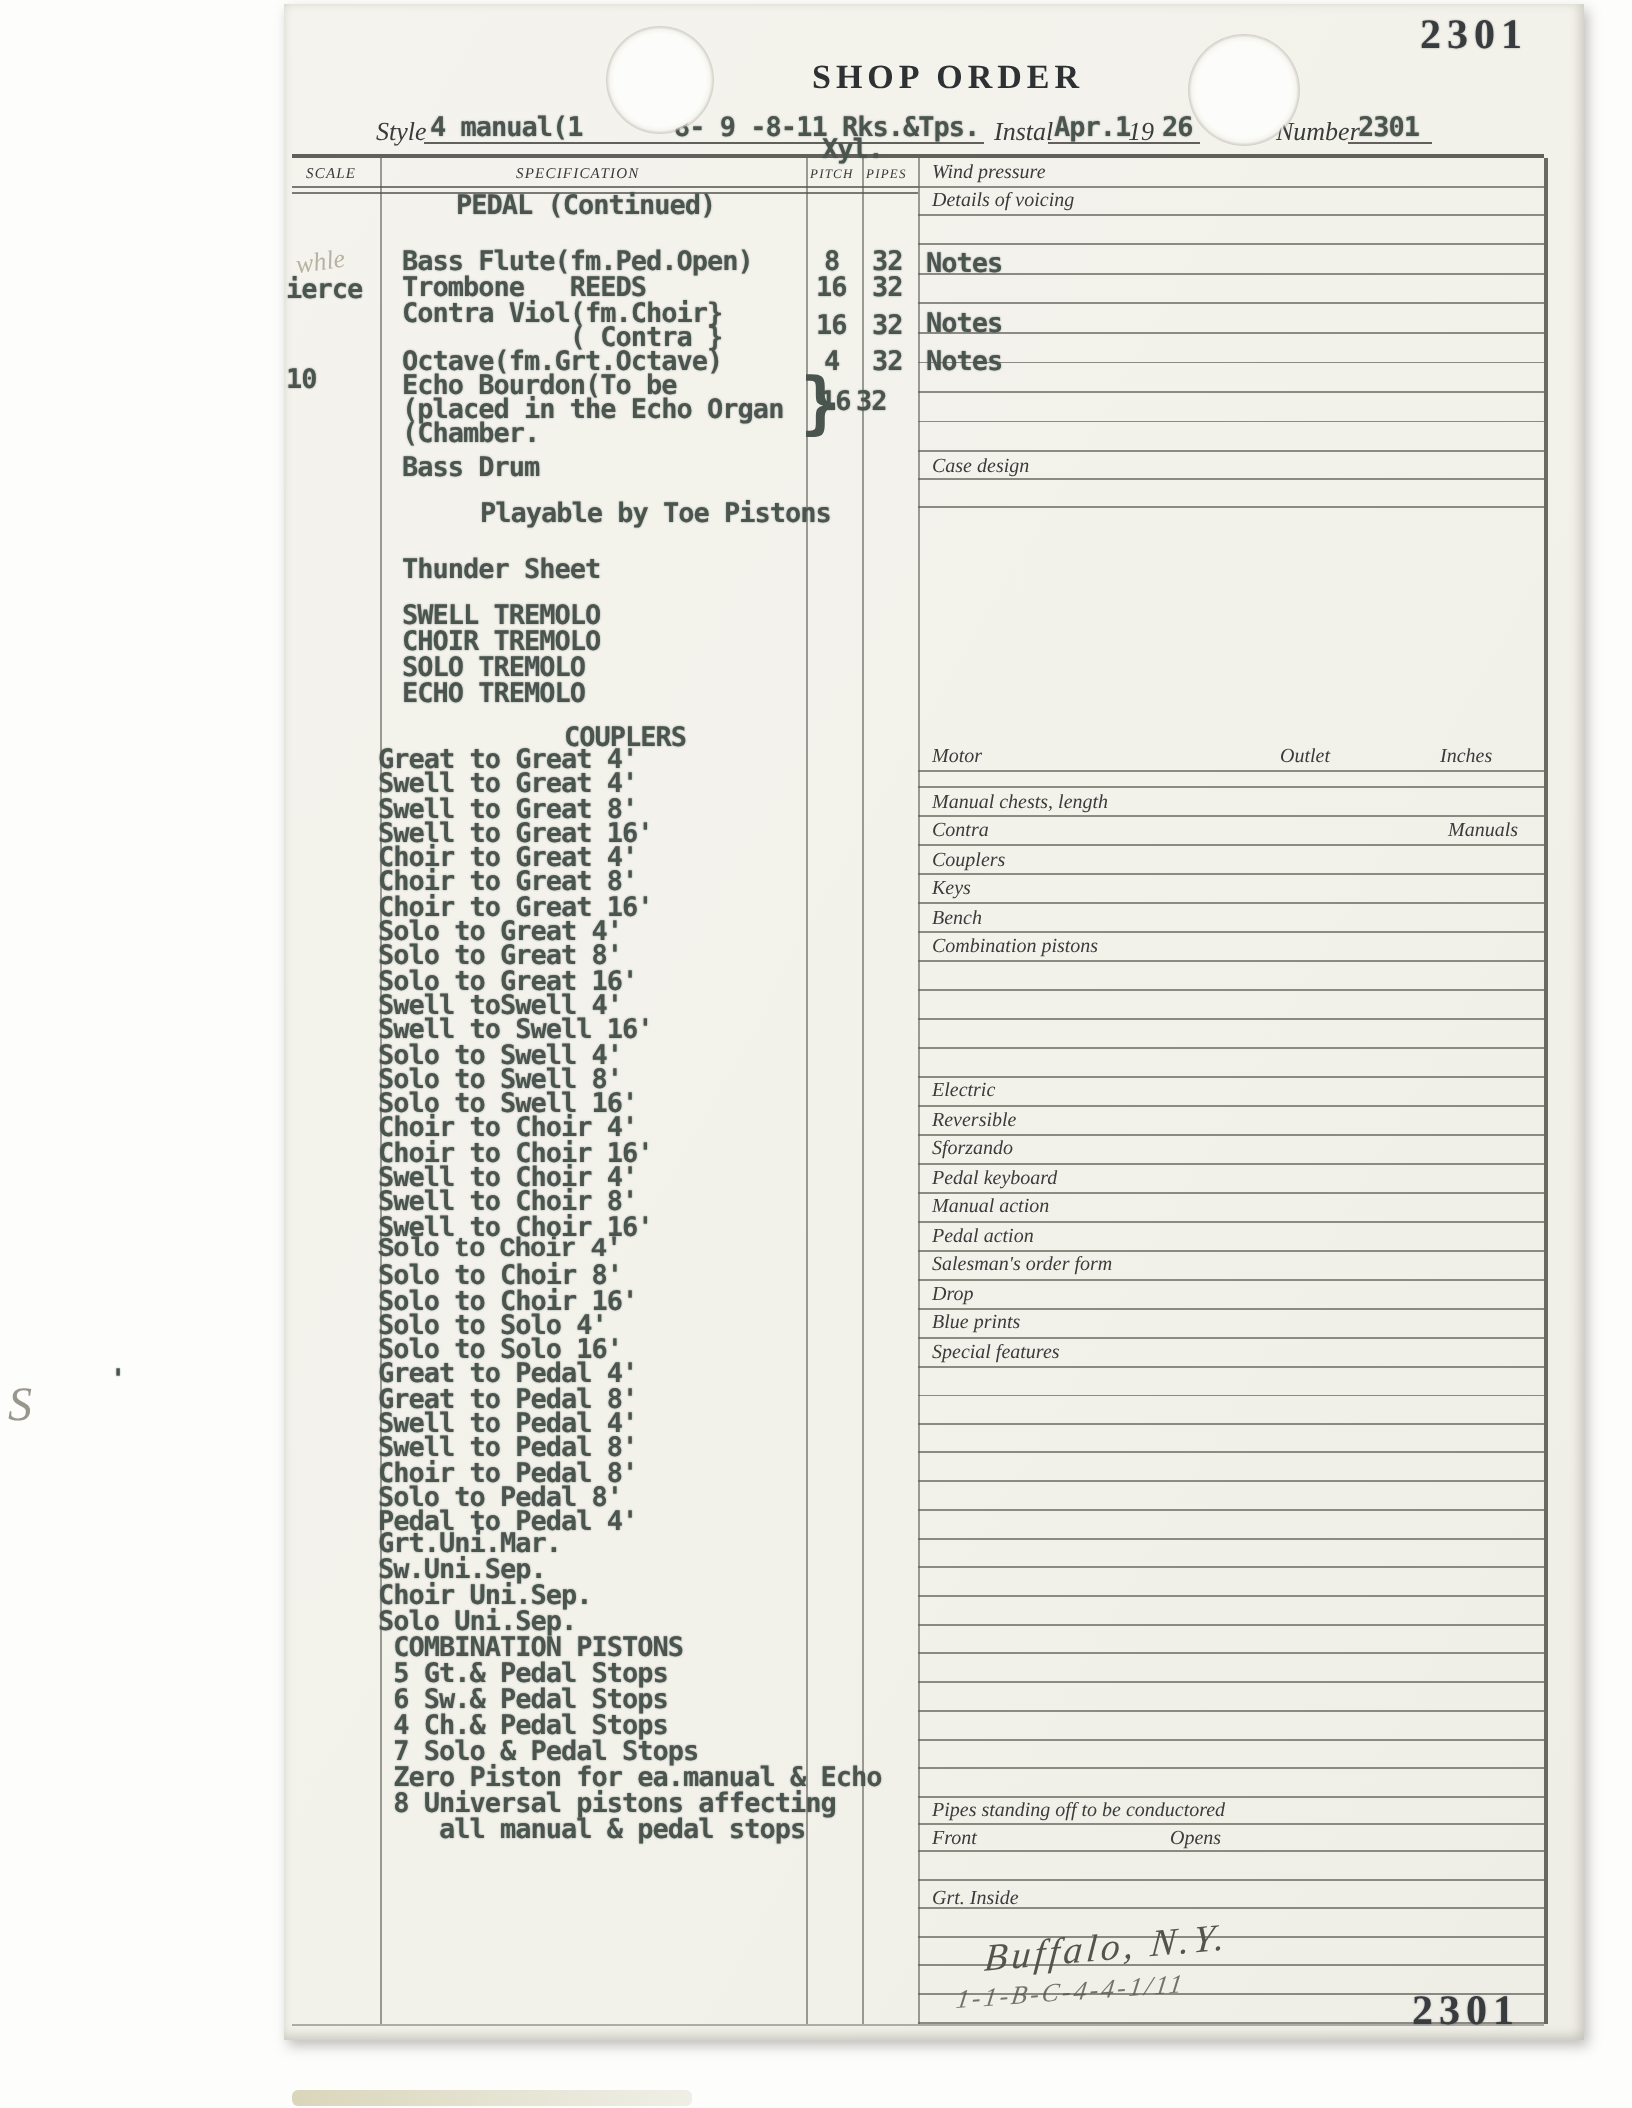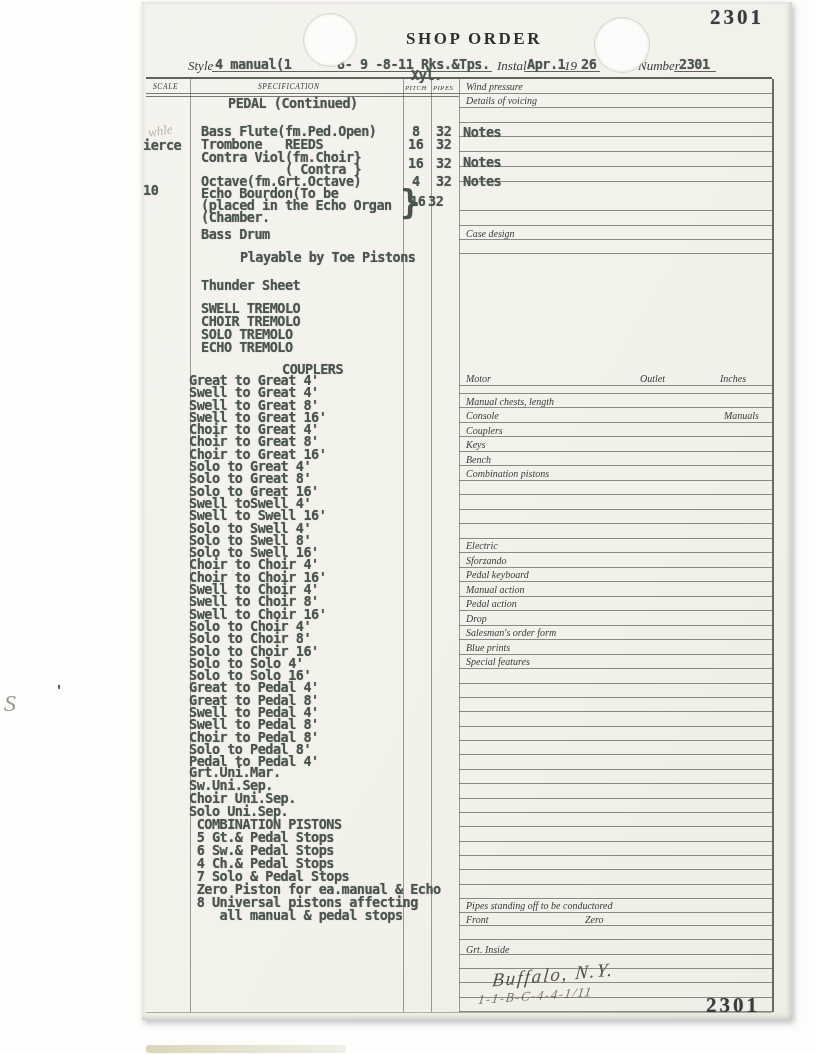--- a/index.html
+++ b/index.html
@@ -142,21 +142,21 @@
       <div class="trow" style="line-height:12.3px;">Swell toSwell 4'</div>
       <div class="trow" style="line-height:12.3px;">Swell to Swell 16'</div>
       <div class="trow" style="line-height:12.3px;">Solo to Swell 4'</div>
       <div class="trow" style="line-height:12.3px;">Solo to Swell 8'</div>
       <div class="trow" style="line-height:12.3px;">Solo to Swell 16'</div>
       <div class="trow" style="line-height:12.3px;">Choir to Choir 4'</div>
       <div class="trow" style="line-height:12.3px;">Choir to Choir 16'</div>
       <div class="trow" style="line-height:12.3px;">Swell to Choir 4'</div>
       <div class="trow" style="line-height:12.3px;">Swell to Choir 8'</div>
       <div class="trow" style="line-height:12.3px;">Swell to Choir 16'</div>
-      <div class="trow" style="line-height:12.3px;">Solo to Choir 4'</div>
+      <div class="trow" style="line-height:12.3px;font-family:Liberation Mono, monospace;">Solo to Choir 4'</div>
       <div class="trow" style="line-height:12.3px;">Solo to Choir 8'</div>
       <div class="trow" style="line-height:12.3px;">Solo to Choir 16'</div>
       <div class="trow" style="line-height:12.3px;">Solo to Solo 4'</div>
       <div class="trow" style="line-height:12.3px;">Solo to Solo 16'</div>
       <div class="trow" style="line-height:12.3px;">Great to Pedal 4'</div>
       <div class="trow" style="line-height:12.3px;">Great to Pedal 8'</div>
       <div class="trow" style="line-height:12.3px;">Swell to Pedal 4'</div>
       <div class="trow" style="line-height:12.3px;">Swell to Pedal 8'</div>
       <div class="trow" style="line-height:12.3px;">Choir to Pedal 8'</div>
       <div class="trow" style="line-height:12.3px;">Solo to Pedal 8'</div>
@@ -195,48 +195,49 @@
 
   <div class="rsec" style="top:371px;height:15px;--rh:15px;"></div>
   <div class="abs plabel" style="left:466px;top:373px;z-index:2;">Motor</div>
   <div class="abs plabel" style="left:640px;top:373px;z-index:2;">Outlet</div>
   <div class="abs plabel" style="left:720px;top:373px;z-index:2;">Inches</div>
 
   <div class="rsec" style="top:386px;height:8px;--rh:8px;"></div>
 
   <div class="rsec" style="top:394px;height:87px;--rh:14.5px;"></div>
   <div class="abs plabel" style="left:466px;top:396px;z-index:2;">Manual chests, length</div>
-  <div class="abs plabel" style="left:466px;top:410px;z-index:2;">Console</div>
+  <div class="abs plabel" style="left:466px;top:410px;z-index:2;">Contra</div>
   <div class="abs plabel" style="left:724px;top:410px;z-index:2;">Manuals</div>
   <div class="abs plabel" style="left:466px;top:425px;z-index:2;">Couplers</div>
   <div class="abs plabel" style="left:466px;top:439px;z-index:2;">Keys</div>
   <div class="abs plabel" style="left:466px;top:454px;z-index:2;">Bench</div>
   <div class="abs plabel" style="left:466px;top:468px;z-index:2;">Combination pistons</div>
 
   <div class="rsec" style="top:481px;height:58px;--rh:14.5px;"></div>
 
   <div class="rsec" style="top:539px;height:159px;--rh:14.5px;">
 
   <div class="rrow plabel">Electric</div>
+      <div class="rrow plabel">Reversible</div>
       <div class="rrow plabel">Sforzando</div>
       <div class="rrow plabel">Pedal keyboard</div>
       <div class="rrow plabel">Manual action</div>
       <div class="rrow plabel">Pedal action</div>
+      <div class="rrow plabel">Salesman's order form</div>
       <div class="rrow plabel">Drop</div>
-      <div class="rrow plabel">Salesman's order form</div>
       <div class="rrow plabel">Blue prints</div>
       <div class="rrow plabel">Special features</div>
     </div>
 
   <div class="rsec" style="top:698px;height:201px;--rh:14.36px;"></div>
 
   <div class="rsec" style="top:899px;height:27px;--rh:13.5px;"></div>
   <div class="abs plabel" style="left:466px;top:900px;z-index:2;">Pipes standing off to be conductored</div>
   <div class="abs plabel" style="left:466px;top:914px;z-index:2;">Front</div>
-  <div class="abs plabel" style="left:585px;top:914px;z-index:2;">Zero</div>
+  <div class="abs plabel" style="left:585px;top:914px;z-index:2;">Opens</div>
 
   <div class="rsec" style="top:926px;height:86px;--rh:14.3px;"></div>
   <div class="abs plabel" style="left:466px;top:944px;z-index:2;">Grt. Inside</div>
 
   <div class="script" style="left:492px;top:964px;font-size:19px;transform:rotate(-5deg) skewX(-10deg);letter-spacing:2px;">Buffalo, N.Y.</div>
   <div class="script" style="left:478px;top:988px;font-size:13px;transform:rotate(-4deg) skewX(-12deg);letter-spacing:1.5px;color:rgba(85,83,78,.8);">1-1-B-C-4-4-1/11</div>
 
   <div class="hole" style="left:303px;top:13px;width:54px;height:54px;"></div>
   <div class="hole" style="left:594px;top:17px;width:56px;height:56px;"></div>
 

